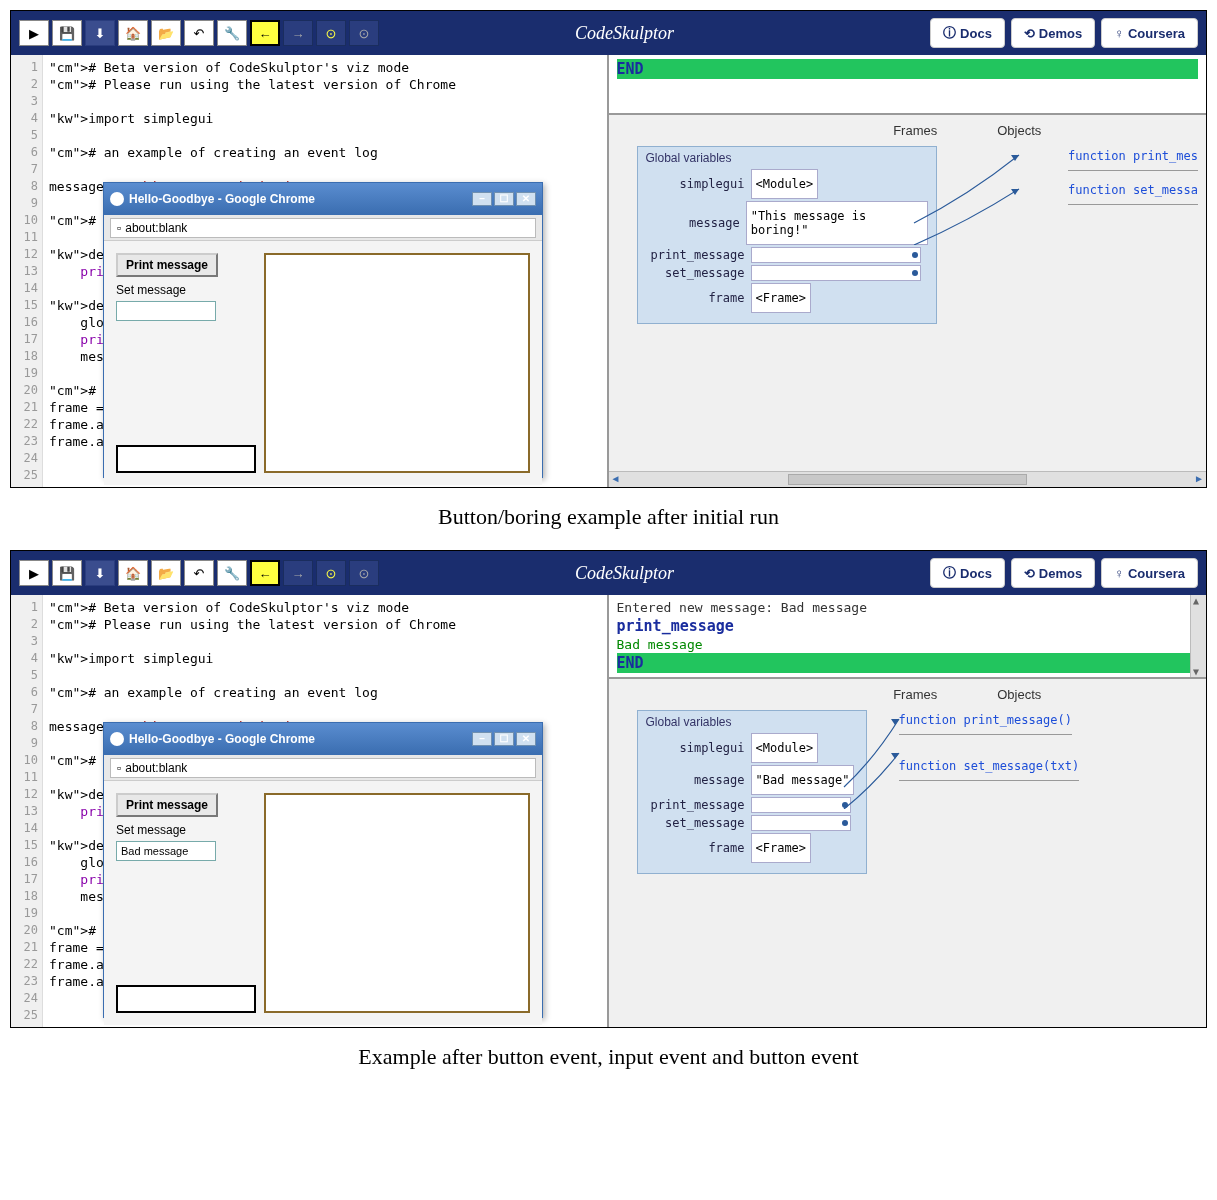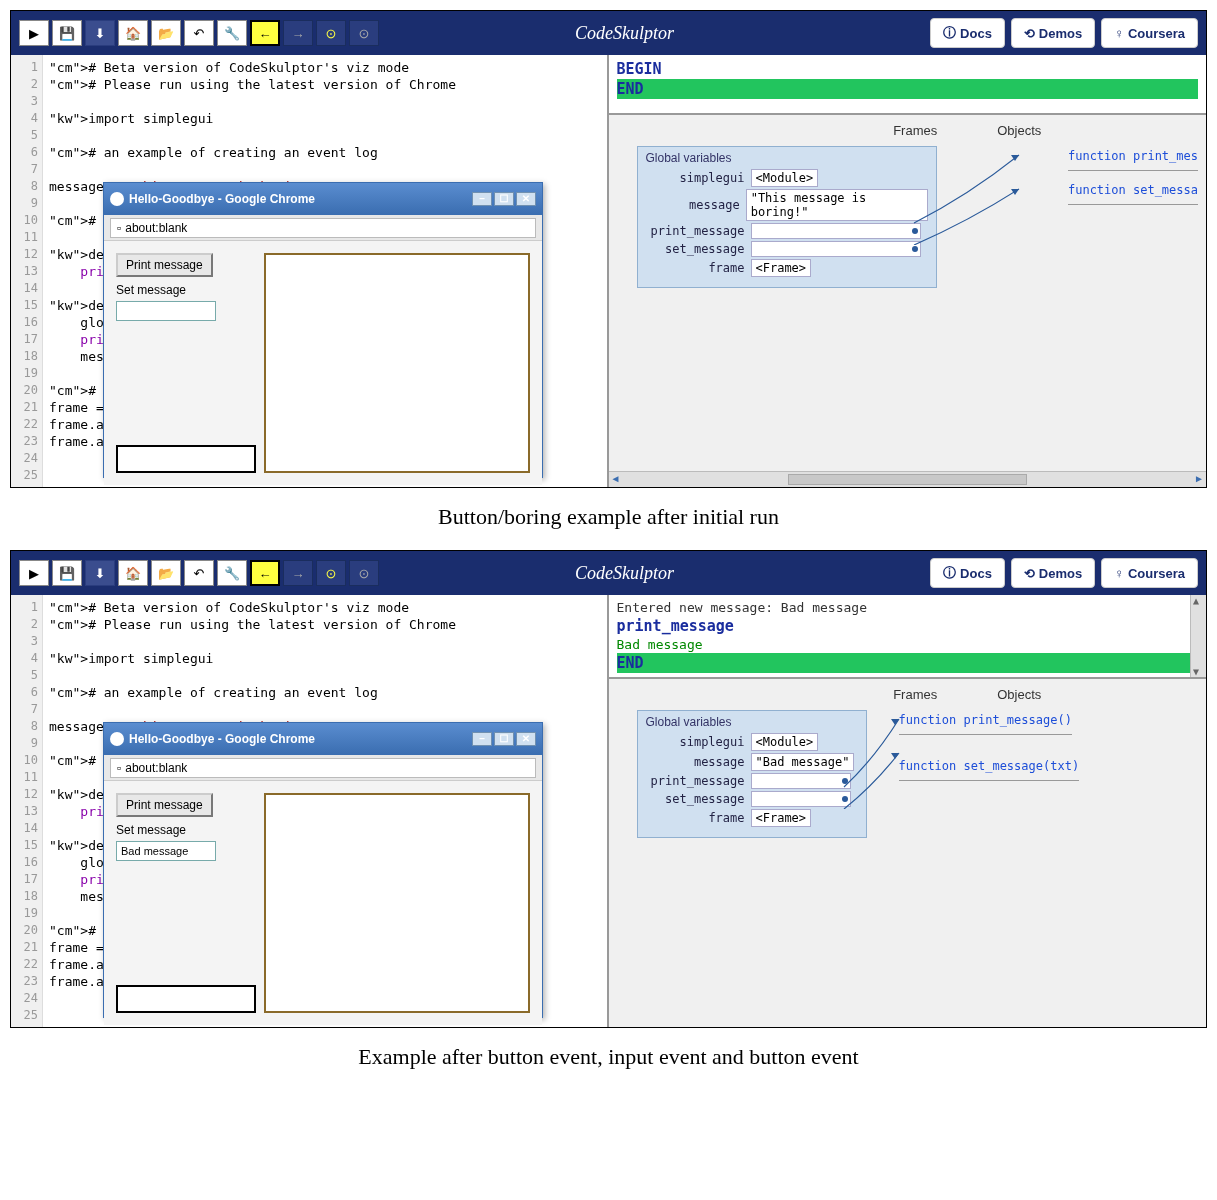--- a/index.html
+++ b/index.html
@@ -28,21 +28,21 @@
   
   .chrome-win { position: absolute; top: 127px; left: 92px; width: 440px; height: 296px; background: #fff; border: 1px solid #3a6db0; box-shadow: 2px 2px 6px rgba(0,0,0,0.3); }
   .chrome-title { height: 32px; background: linear-gradient(#5a8dd0, #3a6db0); display: flex; align-items: center; padding: 0 6px; color: #fff; font-size: 12px; font-weight: bold; }
   .chrome-ico { width: 14px; height: 14px; background: #fff; border-radius: 50%; margin-right: 5px; display:inline-block; }
   .chrome-ctrls { margin-left: auto; display: flex; gap: 2px; }
   .chrome-ctrl { width: 20px; height: 14px; background: #d0e0f0; border: 1px solid #7090b0; font-size: 10px; text-align: center; line-height: 12px; }
   .chrome-url { height: 26px; background: #e8e8e8; border-bottom: 1px solid #ccc; display: flex; align-items: center; padding: 0 6px; }
   .url-box { flex: 1; background: #fff; border: 1px solid #bbb; height: 20px; padding: 0 6px; font-size: 12px; display: flex; align-items: center; gap: 4px; }
   .chrome-body { background: #f4f4f4; height: calc(100% - 50px); padding: 12px; display: flex; gap: 18px; }
   .ctrl-col { width: 130px; display: flex; flex-direction: column; }
-  .sim-btn { background: #e8e8e8; border: 2px outset #ccc; padding: 3px 8px; font-size: 12px; width: fit-content; margin-bottom: 6px; }
+  .sim-btn { background: #e8e8e8; border: 2px outset #ccc; padding: 3px 8px; font-size: 12px; width: fit-content; margin-bottom: 6px; font-weight: bold; }
   .sim-label { font-size: 12px; margin-bottom: 4px; }
   .sim-input { border: 1px solid #7aa; background: #fff; height: 20px; width: 100px; padding: 0 4px; font-size: 11px; }
   .sim-status { border: 2px solid #000; height: 28px; width: 140px; margin-top: auto; background:#fff; }
   .canvas { flex: 1; border: 2px solid #8a6a2a; background: #fff; }
   
   .viz-pane { width: 50%; display: flex; flex-direction: column; }
   .console { background: #fff; border-bottom: 2px solid #999; padding: 4px 8px; font-family: monospace; font-size: 15px; font-weight: bold; min-height: 60px; position:relative; }
   .cons-line { padding: 1px 0; }
   .cons-begin { color: #1a2d9e; }
   .cons-end { background: #22c55e; color: #1a2d9e; display: block; }
@@ -52,21 +52,21 @@
   .cons-scroll { position:absolute; right:0; top:0; bottom:0; width:16px; background:#e0e0e0; border-left:1px solid #bbb; }
   .cons-scroll::before { content:"▲"; position:absolute; top:0; left:2px; font-size:10px; color:#666;}
   .cons-scroll::after { content:"▼"; position:absolute; bottom:0; left:2px; font-size:10px; color:#666;}
   
   .frames-area { flex: 1; background: #f0f0f0; position: relative; padding: 8px 12px; overflow: hidden; }
   .frames-hdr { display: flex; gap: 60px; justify-content: center; font-size: 13px; color: #333; margin-bottom: 8px; margin-left:120px; }
   .globals-box { background: #d0e0f0; border: 1px solid #90b0d0; padding: 4px 8px 8px; width: 300px; margin-left: 16px; font-family: monospace; font-size: 12px; }
   .glob-title { color: #336; margin-bottom: 4px; font-family: Arial; }
   .glob-row { display: flex; align-items: center; margin: 2px 0; }
   .glob-name { width: 105px; text-align: right; padding-right: 6px; color: #224; }
-  .glob-val { background: #fff; border: 1px solid #aac; padding: 1px 4px; min-width: 60px; min-height:16px; position:relative; }
+  .glob-val { background: #fff; border: 1px solid #aac; padding: 7px 4px; min-width: 60px; min-height:16px; position:relative; }
   .glob-val.ptr::after { content:""; position:absolute; right:2px; top:50%; width:6px; height:6px; background:#2a5a9a; border-radius:50%; transform:translateY(-50%);}
   .obj-label { position: absolute; font-family: monospace; font-size: 12px; color: #1d4ed8; border-bottom:1px solid #999; padding-bottom:7px; }
   .arrow { position: absolute; pointer-events: none; }
   .hscroll { position:absolute; bottom:0; left:0; right:0; height:16px; background:#e0e0e0; border-top:1px solid #bbb; }
   .hscroll::before { content:"◄"; position:absolute; left:2px; top:1px; font-size:10px; color:#3a6db0;}
   .hscroll::after { content:"►"; position:absolute; right:2px; top:1px; font-size:10px; color:#3a6db0;}
   .hscroll-thumb { position:absolute; left:30%; width:40%; top:2px; bottom:2px; background:#c8c8c8; border:1px solid #aaa;}
 </style>
 </head>
 <body>
@@ -156,21 +156,20 @@
             <input class="sim-input" value="" style="">
             <div class="sim-status"></div>
           </div>
           <div class="canvas"></div>
         </div>
       </div>
     </div>
 
     <div class="viz-pane">
       <div class="console">
-        <div class="cons-line cons-begin">BEGIN</div>
         <div class="cons-line cons-end">END</div>
       </div>
       <div class="frames-area">
         <div class="frames-hdr">
           <span>Frames</span>
           <span>Objects</span>
         </div>
         <div class="globals-box">
           <div class="glob-title">Global variables</div>
           <div class="glob-row">

